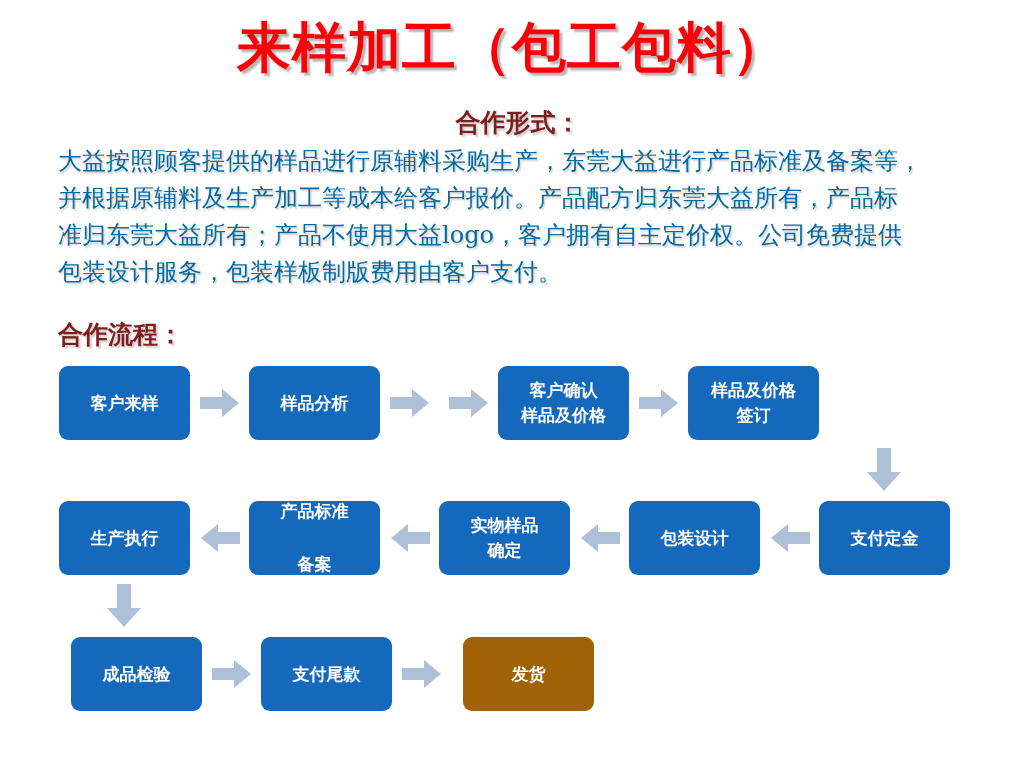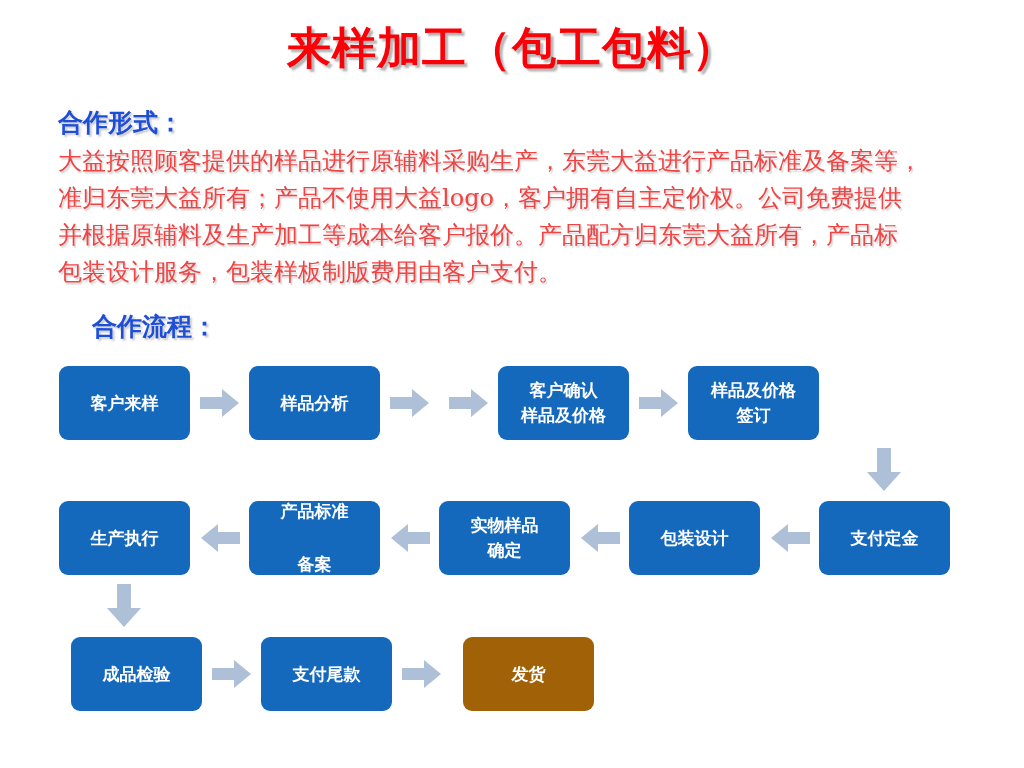--- a/index.html
+++ b/index.html
@@ -21,58 +21,58 @@
     left: 0;
     top: 0;
     width: 1024px;
     height: 96px;
     display: flex;
     align-items: center;
     justify-content: center;
   }
   #slide-title {
     font-family: "DejaVu Serif", "Liberation Serif", serif;
-    font-size: 44px;
+    font-size: 54px;
     font-weight: bold;
     color: #fb0007;
     letter-spacing: 1px;
     white-space: nowrap;
     text-shadow: 3px 3px 2px rgba(120,120,120,0.55);
   }
 
   
   #intro-block {
     position: absolute;
     left: 58px;
     top: 106px;
     width: 920px;
   }
   .section-heading {
     font-family: "DejaVu Serif", "Liberation Serif", serif;
     font-size: 25px;
     font-weight: bold;
-    color: #1d4ed8;
+    color: #7f1d1d;
     text-shadow: 2px 2px 2px rgba(150,150,150,0.5);
     line-height: 1.35;
     margin: 0 0 3px 0;
+    text-align: center;
   }
   .body-line {
     font-family: "DejaVu Serif", "Liberation Serif", serif;
     font-size: 24px;
-    color: #ef4444;
+    color: #0369a1;
     line-height: 37px;
     white-space: nowrap;
     text-shadow: 1.5px 1.5px 1.5px rgba(160,160,160,0.45);
   }
 
   #process-heading-wrap {
     position: absolute;
     left: 58px;
-    top: 310px;
-    margin-left: 34px;
+    top: 318px;
   }
 
   
   #flowchart {
     position: absolute;
     left: 0;
     top: 0;
     width: 1024px;
     height: 768px;
     pointer-events: none;
@@ -132,22 +132,22 @@
 </head>
 <body>
 
 <div id="title-banner">
   <div id="slide-title">来样加工（包工包料）</div>
 </div>
 
 <div id="intro-block">
   <div class="section-heading">合作形式：</div>
   <div class="body-line">大益按照顾客提供的样品进行原辅料采购生产，东莞大益进行产品标准及备案等，</div>
+  <div class="body-line">并根据原辅料及生产加工等成本给客户报价。产品配方归东莞大益所有，产品标</div>
   <div class="body-line">准归东莞大益所有；产品不使用大益logo，客户拥有自主定价权。公司免费提供</div>
-  <div class="body-line">并根据原辅料及生产加工等成本给客户报价。产品配方归东莞大益所有，产品标</div>
   <div class="body-line">包装设计服务，包装样板制版费用由客户支付。</div>
 </div>
 
 <div id="process-heading-wrap">
   <div class="section-heading">合作流程：</div>
 </div>
 
 <div id="flowchart">
 
   <div class="flow-row" id="flow-row-1">

